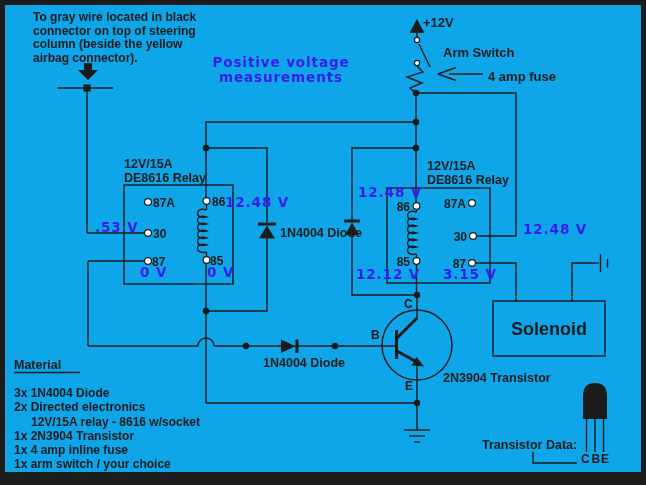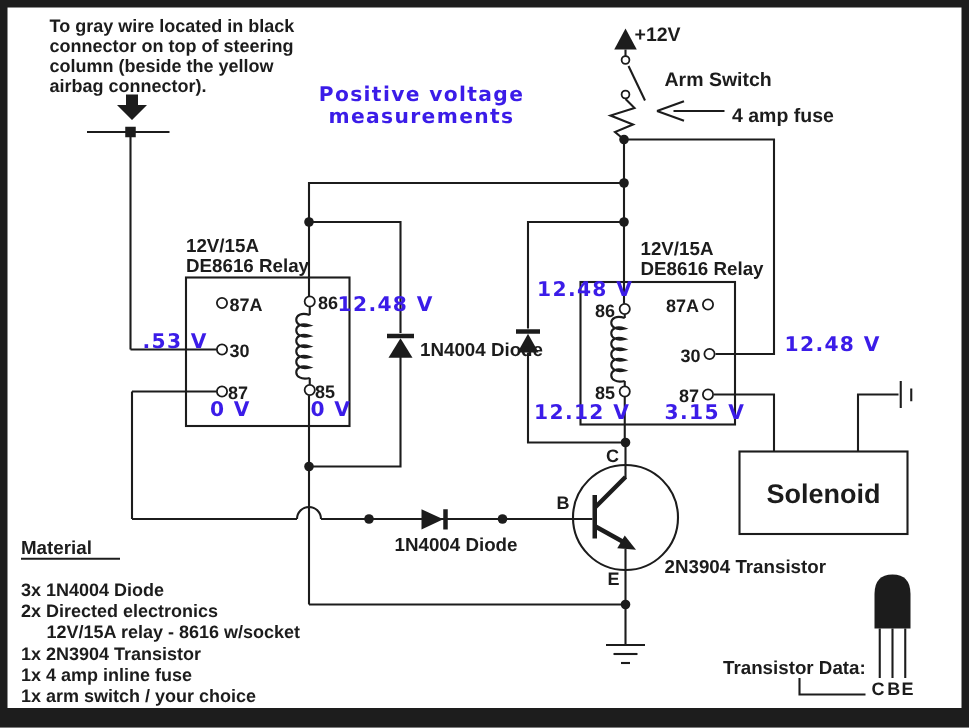--- a/index.html
+++ b/index.html
@@ -1,19 +1,19 @@
 <!DOCTYPE html>
 <html><head>
 <meta charset="utf-8">
 <style>
   html,body{margin:0;padding:0;background:#555;}
   .page{
     position:relative;
     width:646px;height:485px;
-    background:#ffffff;
+    background:#0ea5e9;
     box-sizing:border-box;
     border-top:5px solid #1d1d1d;
     border-left:5px solid #1d1d1d;
     border-right:5px solid #1d1d1d;
     border-bottom:13px solid #1d1d1d;
     overflow:hidden;
     font-family:"Liberation Sans", sans-serif;
     text-align:center;
   }
   svg{position:absolute;left:-5px;top:-5px;}

